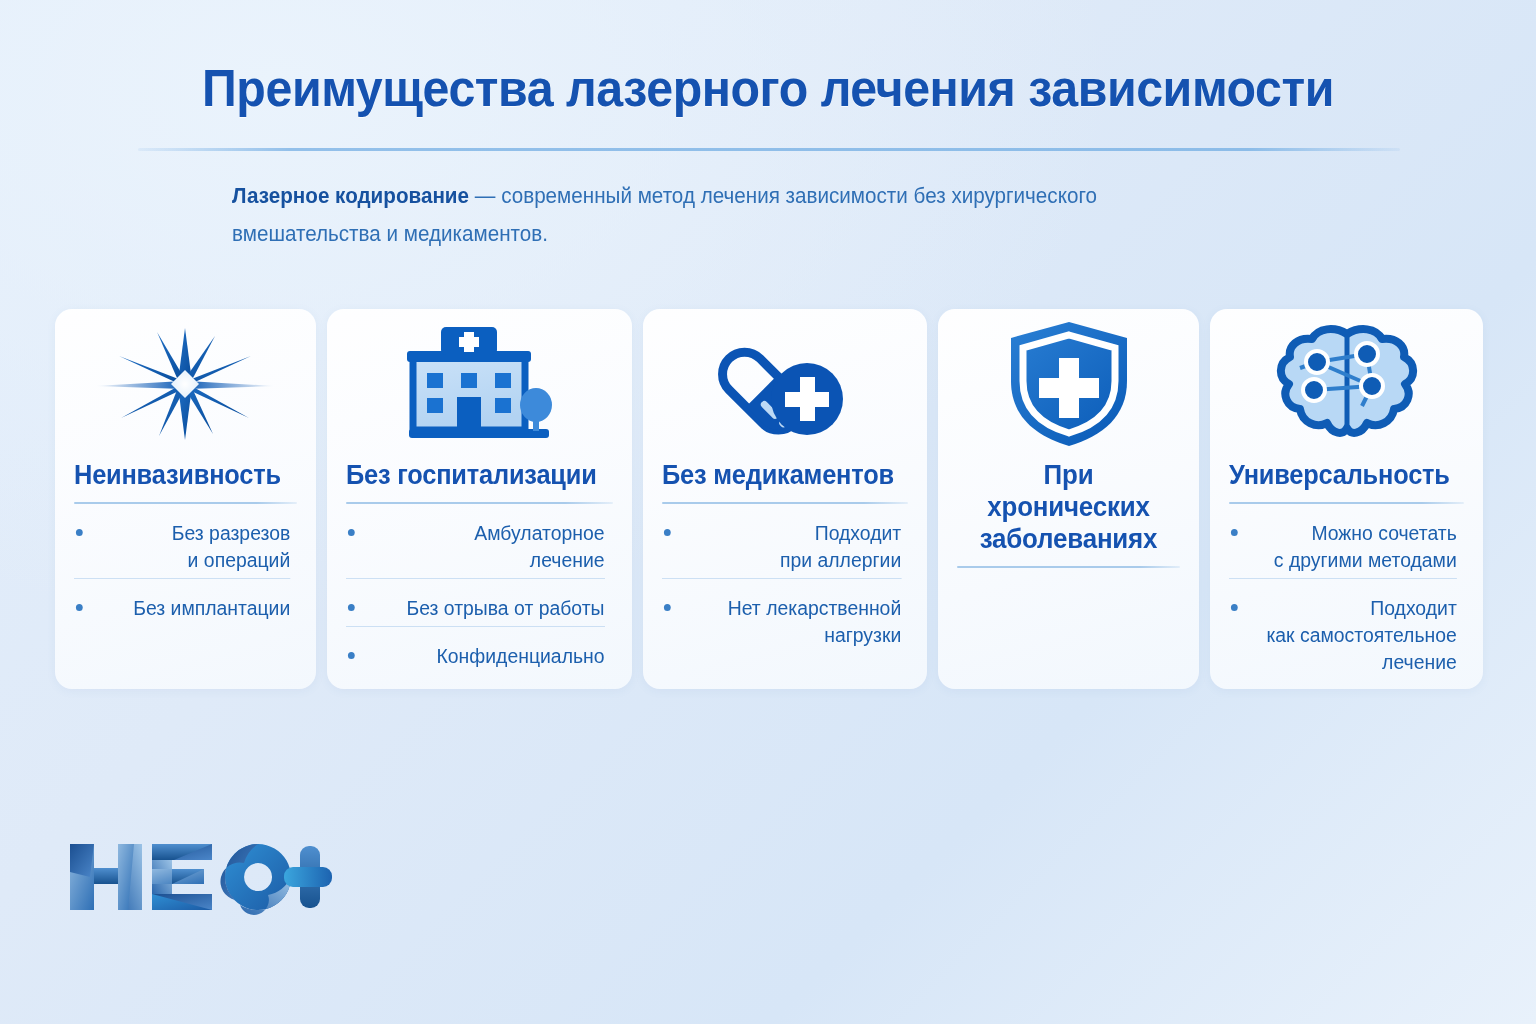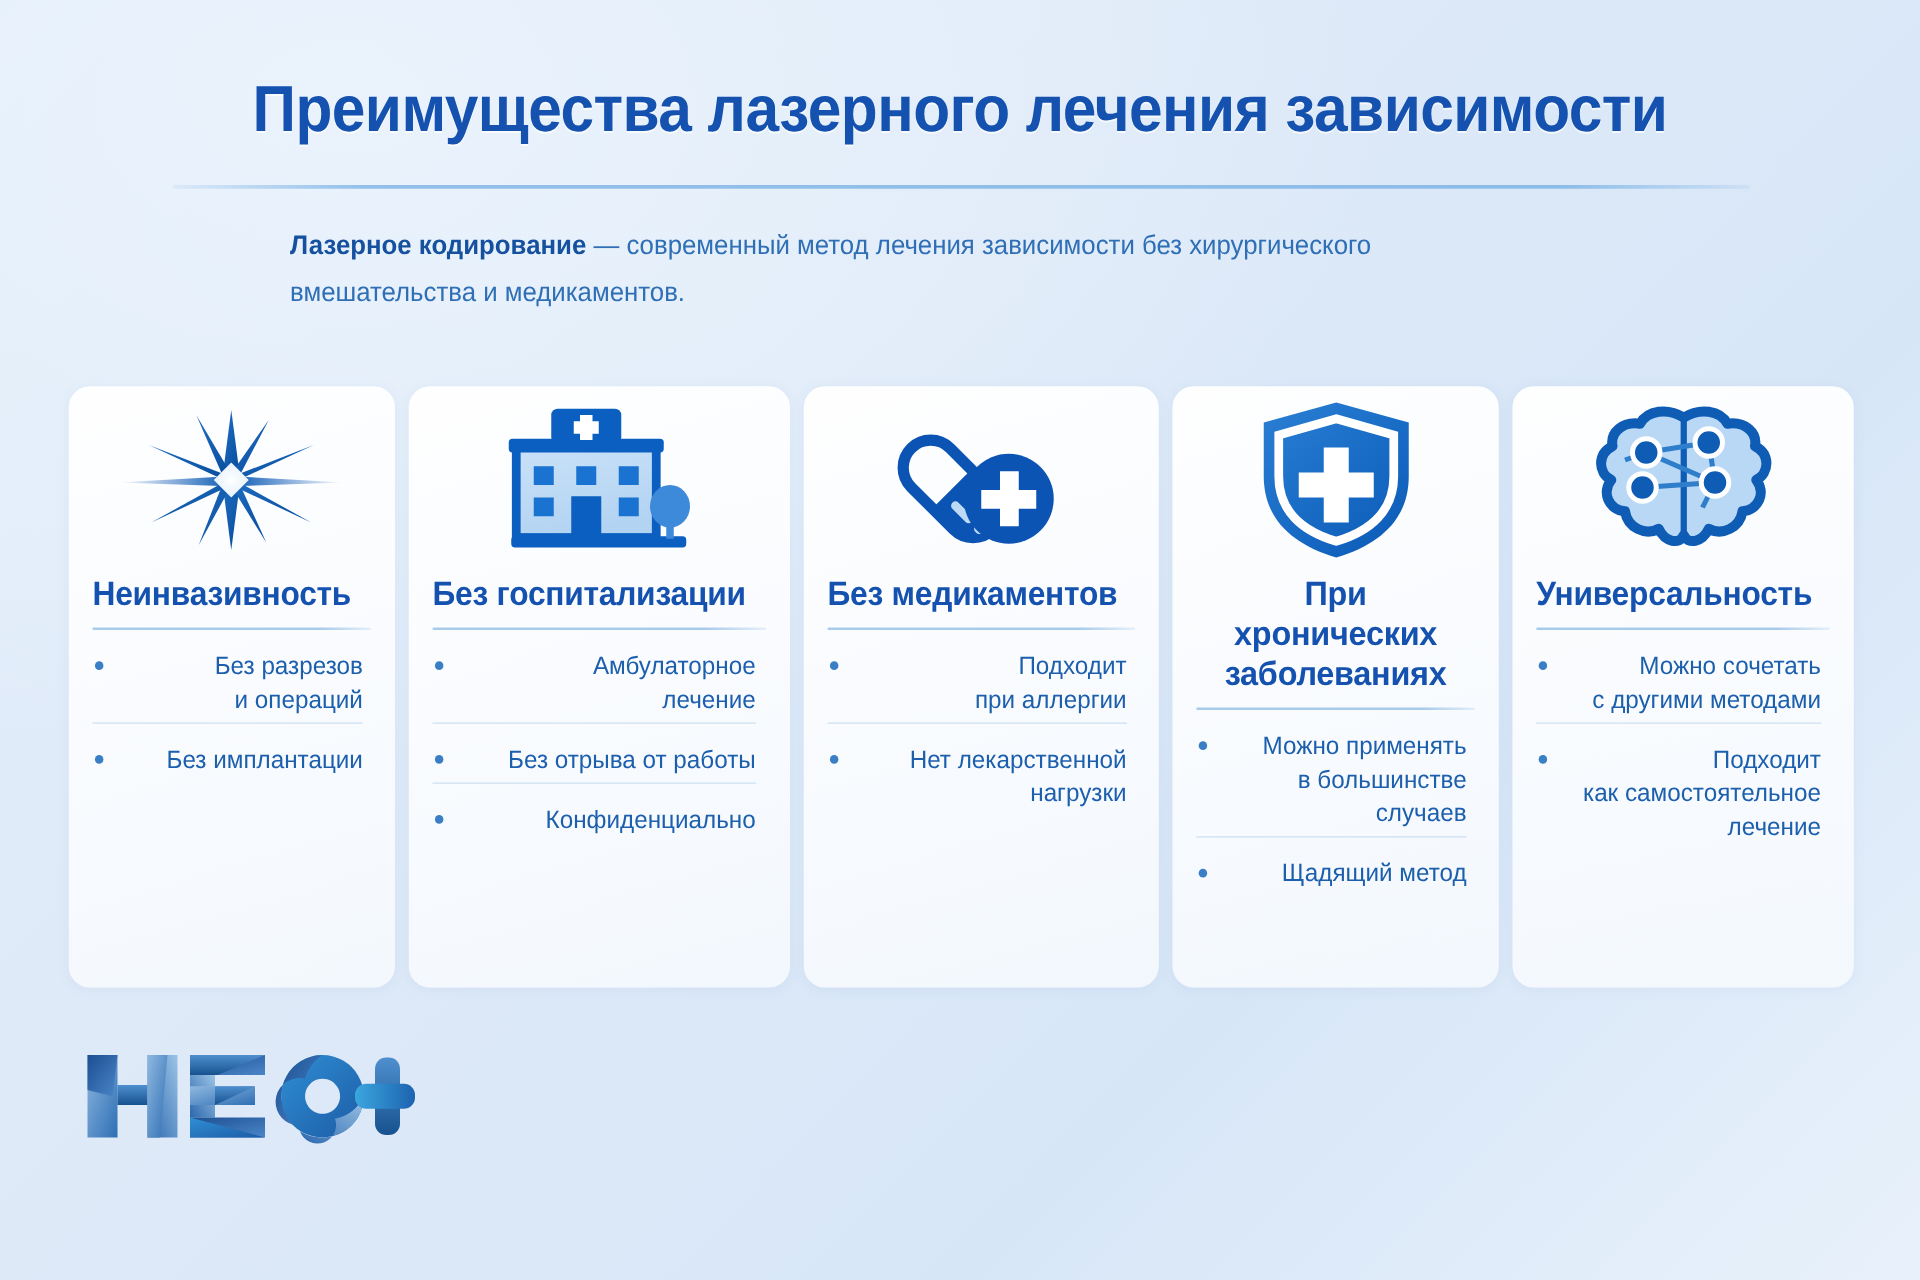--- a/index.html
+++ b/index.html
@@ -59,21 +59,21 @@
     color: #16519f;
     font-weight: 700;
   }
 
   
   .cards {
     position: absolute;
     top: 309px;
     left: 55px;
     width: 1428px;
-    height: 481px;
+    height: 380px;
     display: flex;
     gap: 11px;
   }
   .card {
     position: relative;
     flex: 1 1 0;
     border-radius: 17px;
     background: linear-gradient(165deg, rgba(255,255,255,0.97) 0%, rgba(252,253,255,0.93) 45%, rgba(246,250,254,0.88) 100%);
     box-shadow: 0 2px 10px rgba(80,130,185,0.07);
     padding: 0 19px;
@@ -307,31 +307,20 @@
             </linearGradient>
           </defs>
           <path d="M67 3 L125 19 V62 C125 97 101 117 67 127 C33 117 9 97 9 62 V19 Z" fill="url(#shG)"></path>
           <path d="M67 16 L113 29 V62 C113 90 94 106 67 114 C40 106 21 90 21 62 V29 Z" fill="none" stroke="#ffffff" stroke-width="7"></path>
           <rect x="57" y="39" width="20" height="60" fill="#ffffff"></rect>
           <rect x="37" y="59" width="60" height="20" fill="#ffffff"></rect>
         </svg>
       </div>
       <div class="card-title">При хронических заболеваниях</div>
       <div class="title-divider"></div>
-      <ul class="bullets">
-        <li class="bullet">
-          <span class="dot"></span>
-          <span style="white-space:pre-line">Можно применять
-в большинстве случаев</span>
-        </li>
-        <li class="bullet">
-          <span class="dot"></span>
-          <span style="white-space:pre-line">Щадящий метод</span>
-        </li>
-      </ul>
     </div>
 
     <div class="card">
       <div class="icon-wrap">
         <svg width="150" height="120" viewBox="0 0 150 120" aria-hidden="true">
           <path d="M75 10
                    C62 2 46 4 40 15
                    C26 13 16 22 18 33
                    C6 39 6 54 17 60
                    C9 70 15 84 28 85

